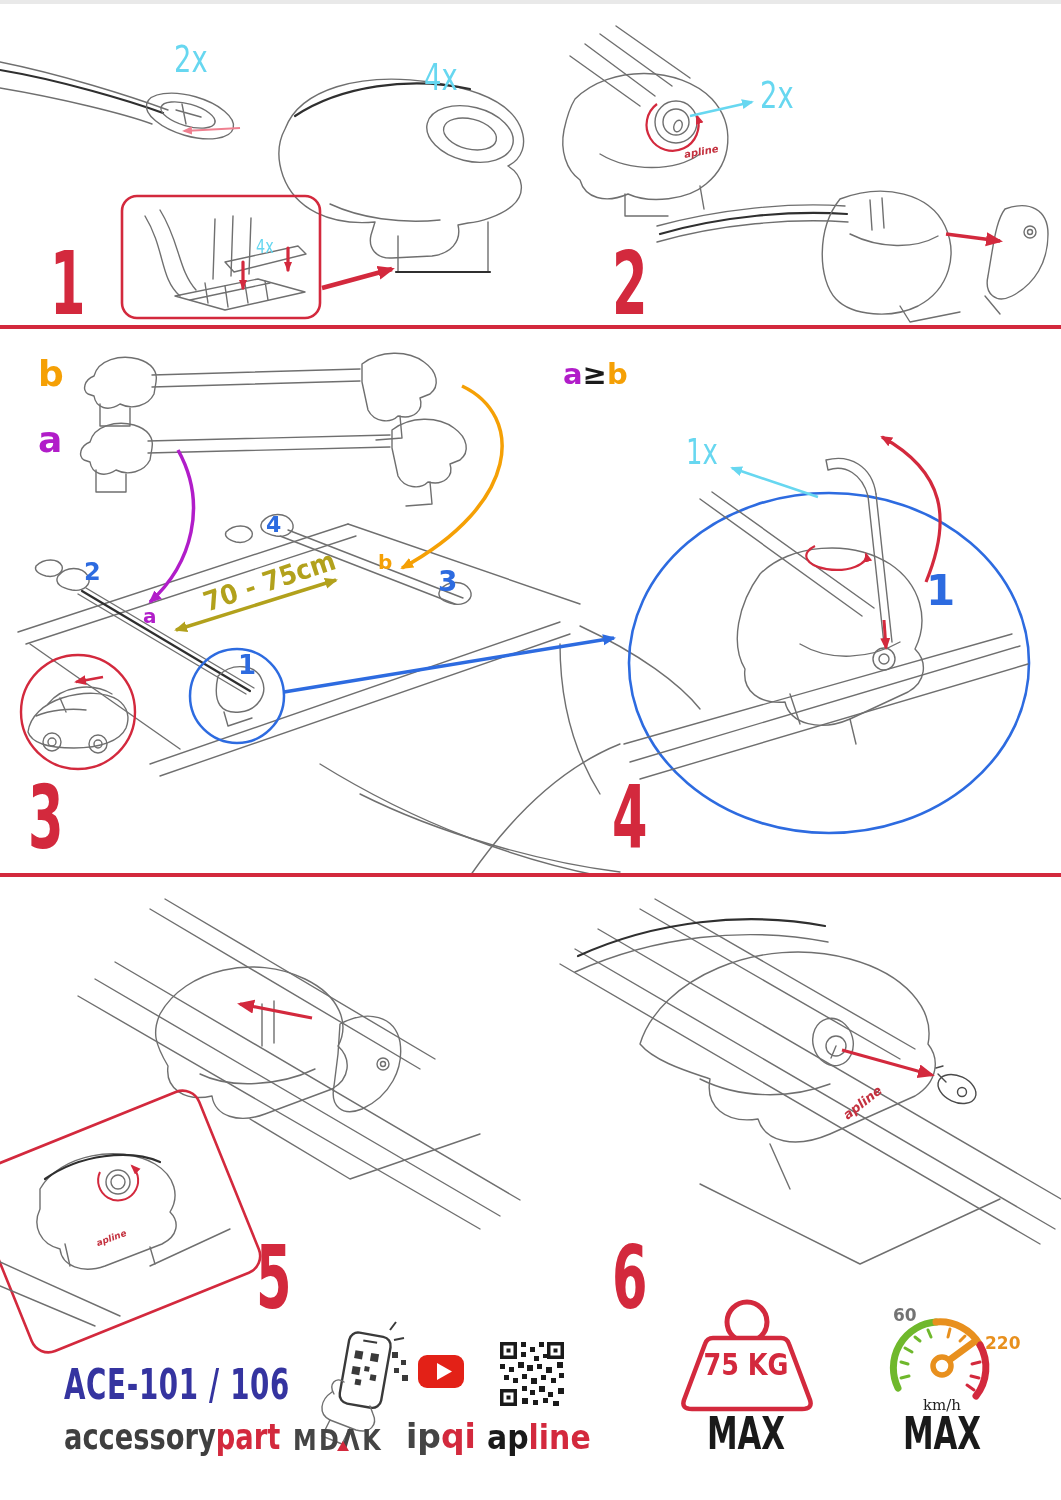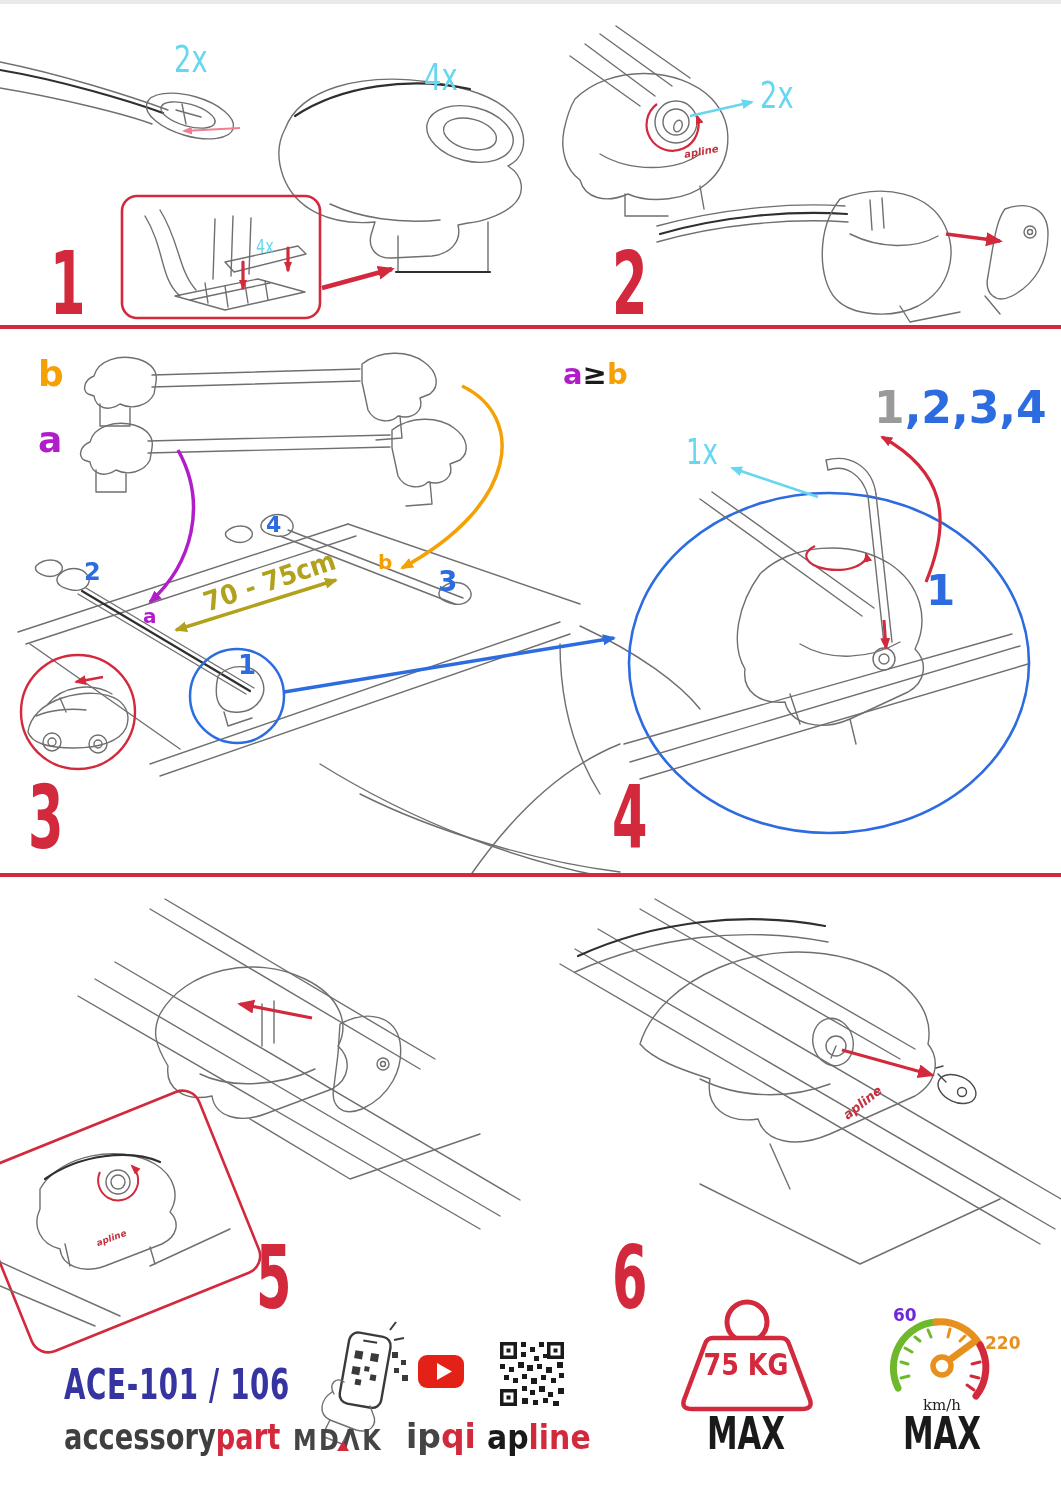--- a/index.html
+++ b/index.html
@@ -2,21 +2,21 @@
 <html><head>
 <meta charset="utf-8">
 <style>
   html,body{margin:0;padding:0;background:#e9e9e9;}
   #sheet{position:relative;width:1061px;height:1500px;background:#ffffff;overflow:hidden;
          font-family:"DejaVu Sans","Liberation Sans",sans-serif;margin:4px auto;}
   .abs{position:absolute;}
   .lbl{position:absolute;line-height:1;white-space:nowrap;}
   .b{font-weight:700;}
   .red{color:#d3293d;} .blue{color:#2d6be0;} .purple{color:#b11dc9;}
-  .orange{color:#f5a005;} .olive{color:#b2a11c;} .navy{color:#3534a0;} .green{color:#6d28d9;}
+  .orange{color:#f5a005;} .olive{color:#b2a11c;} .navy{color:#3534a0;} .green{color:#737373;}
   .gray{color:#9a9a9a;} .ink{color:#1a1a1a;} .dkgray{color:#454545;} .sporange{color:#e8901e;}
   .stepnum{font-size:88px;font-weight:700;color:#d3293d;transform:scaleX(.58);transform-origin:left top;}
   .qty{font-size:38px;color:#67d7f0;transform:scaleX(.72);transform-origin:left top;}
   .cx{transform-origin:left top;}
   .divider{position:absolute;left:0;width:1061px;height:4px;background:#d3293d;}
   .art{stroke:#6f6f6f;stroke-width:1.4;fill:none;stroke-linecap:round;stroke-linejoin:round;}
   .dk{stroke:#2f2f2f;stroke-width:2.2;}
   .ctr{text-align:center;}
   .aplogo{position:absolute;color:#c4313f;font-weight:700;font-style:italic;line-height:1;}
   .tri{position:absolute;width:0;height:0;border-left:6px solid transparent;border-right:6px solid transparent;border-bottom:10px solid #d3293d;}
@@ -359,23 +359,20 @@
   <div class="lbl b blue" style="left:438px;top:564px;font-size:28px">3</div>
   <div class="lbl b orange" style="left:378px;top:548px;font-size:20px">b</div>
   <div class="lbl b purple" style="left:143px;top:602px;font-size:20px">a</div>
   <div class="lbl b olive cx" style="left:200px;top:586px;font-size:27px;transform:rotate(-18.5deg) scaleX(.92)">70 - 75cm</div>
   <div class="lbl b blue" style="left:238px;top:648px;font-size:26px">1</div>
   <div class="lbl stepnum" style="left:28px;top:770px">3</div>
 
   <div class="lbl b" style="left:563px;top:356px;font-size:29px">
     <span class="purple">a</span><span class="ink">≥</span><span class="orange">b</span>
   </div>
-  <div class="lbl b" style="left:874px;top:382px;font-size:44px">
-    <span class="gray">1</span><span class="blue">,2,3,4</span>
-  </div>
   <div class="lbl qty" style="left:686px;top:430px;font-size:36px">1x</div>
   <div class="lbl b blue" style="left:926px;top:566px;font-size:42px">1</div>
   <div class="lbl stepnum" style="left:612px;top:770px">4</div>
 
   <div class="lbl stepnum" style="left:256px;top:1230px">5</div>
   <div class="aplogo" style="left:96px;top:1230px;font-size:9px;transform:rotate(-20deg)">apline</div>
   <div class="lbl stepnum" style="left:612px;top:1230px">6</div>
   <div class="aplogo" style="left:840px;top:1092px;font-size:13px;transform:rotate(-38deg)">apline</div>
 
   <div class="lbl b navy cx" style="left:64px;top:1360px;font-size:42px;transform:scaleX(.66);letter-spacing:1px">ACE-101 / 106</div>

